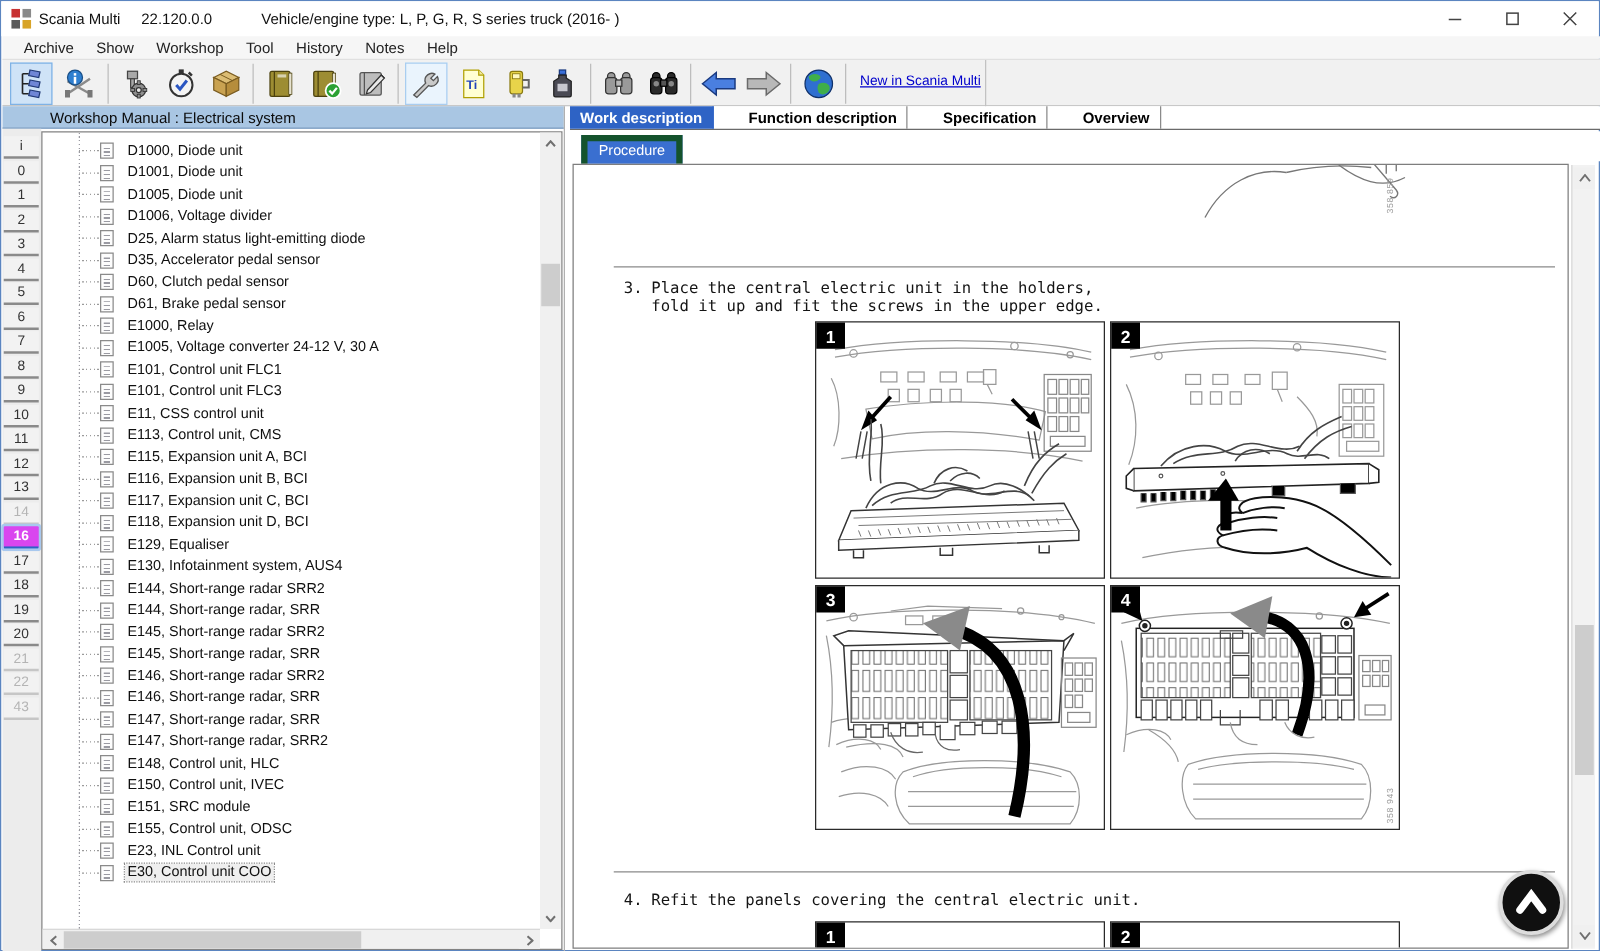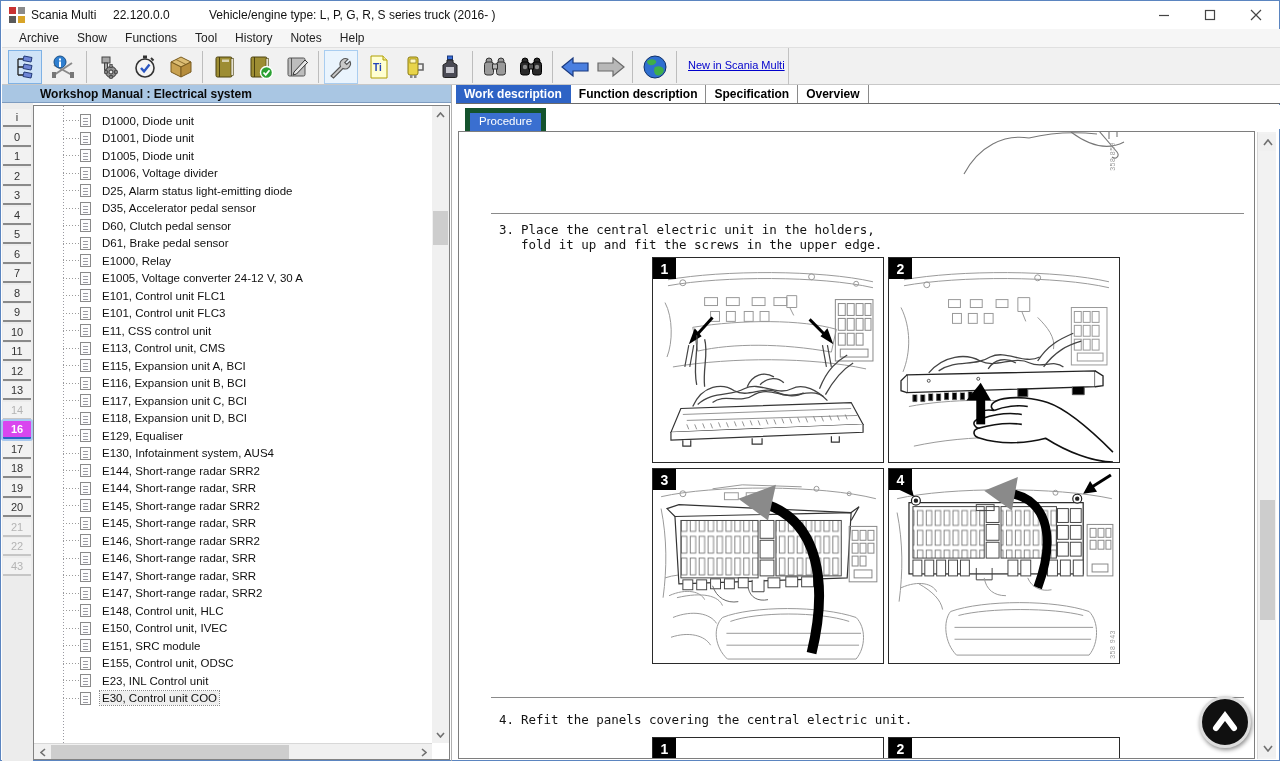--- a/index.html
+++ b/index.html
@@ -25,21 +25,21 @@
   #toolbar { position:absolute; left:1px; top:46px; width:1278px; height:38px; background:#f1f1f1; border-top:1px solid #e0e0e0; border-bottom:1px solid #c8c8c8; }
   .tb-btn { position:absolute; top:2px; width:34px; height:34px; display:flex; align-items:center; justify-content:center; border:1px solid transparent; }
   .tb-btn.active { background:#cfe3f7; border-color:#7fb2e5; }
   .tb-btn.hover  { background:#eaf4fd; border-color:#a9cdf0; }
   .tb-sep { position:absolute; top:3px; width:1px; height:32px; background:#bdbdbd; }
   .tb-link { position:absolute; top:11px; font-size:11px; color:#0000cc; text-decoration:underline; }
   #tb-right-sep { position:absolute; left:786px; top:0; width:1px; height:38px; background:#c2c2c2; }
 
   
   #left-header { position:absolute; left:1px; top:84px; width:449px; height:18px; background:#a9c6e3; border-bottom:1px solid #7e9cc0; }
-  #left-header span { position:absolute; left:38px; top:2px; font-size:12px; font-weight:bold; color:#0a0a0a; }
+  #left-header span { position:absolute; left:38px; top:2px; font-size:12px; font-weight:normal; color:#0a0a0a; }
   #left-bg { position:absolute; left:1px; top:102px; width:31px; height:658px; background:#ececec; }
   #index-strip { position:absolute; left:2px; top:108px; width:28px; display:flex; flex-direction:column; gap:1.5px; }
   .idx-btn { width:28px; height:18px; font-size:11px; color:#333; text-align:center; line-height:16px; background:#f2f2f2; border-bottom:2px solid #8a8a8a; }
   .idx-btn.state-disabled { color:#b4b4b4; border-bottom-color:#c6c6c6; }
   .idx-btn.state-selected { background:#d946ef; color:#fff; font-weight:bold; border-bottom-color:#2e63c5; box-shadow:0 0 0 2px #a8c8ee; border-radius:1px; }
 
   #tree-box { position:absolute; left:32px; top:104px; width:417px; height:655px; border:1px solid #828282; background:#fff; overflow:hidden; }
   #tree-items { position:absolute; left:0; top:6px; width:380px; }
   .titem { position:relative; height:17.5px; display:flex; align-items:center; }
   .titem .stub { position:absolute; left:29px; top:8px; width:17px; height:1px; background-image:repeating-linear-gradient(to right,#9a9a9a 0 1px,transparent 1px 3px); }
@@ -50,21 +50,21 @@
   .titem.state-selected .tlabel { background:#efefef; outline:1px dotted #8a8a8a; }
   #tree-rail { position:absolute; left:29px; top:0; width:1px; height:642px; background-image:repeating-linear-gradient(to bottom,#9a9aa2 0 1px,transparent 1px 3px); }
 
   
   .sb-track { background:#f0f0f0; position:absolute; }
   .sb-btn { position:absolute; background:#f0f0f0; display:flex; align-items:center; justify-content:center; }
   .sb-thumb { position:absolute; background:#cdcdcd; }
   .chev { stroke:#707070; stroke-width:1.6; fill:none; }
 
   
-  #tabs-row { position:absolute; left:455px; top:84px; width:824px; height:19px; background:#fff; border-bottom:1px solid #6a6a6a; display:flex; align-items:stretch; }
+  #tabs-row { position:absolute; left:455px; top:84px; width:824px; height:19px; background:#fff; border-bottom:1px solid #6a6a6a; display:flex; align-items:stretch;gap:20px; }
   .tab { font-size:12px; font-weight:bold; color:#000; padding:2px 8px 0 8px; border-right:1px solid #8a8a8a; white-space:nowrap; }
   .tab.state-selected { background:#2e63c5; color:#fff; border-right-color:#2e63c5; }
   #subtab-row { position:absolute; left:455px; top:104px; width:824px; height:24px; background:#fff; }
   #subtab { position:absolute; left:9px; top:3px; background:#3a6fd0; border:5px solid #14532d; color:#fff; font-size:11.5px; padding:2px 9px 16px 9px; }
 
   
   #content { position:absolute; left:457px; top:130px; width:797px; height:628px; border:1px solid #7e7e7e; background:#fff; overflow:hidden; }
   .fig-ref { position:absolute; writing-mode:vertical-rl; transform:rotate(180deg); font-size:7px; color:#9a9a9a; letter-spacing:.5px; }
   .divider { position:absolute; left:32px; width:753px; height:1px; background:#8a8a8a; }
   .step { position:absolute; font-family:"DejaVu Sans Mono", monospace; font-size:12.5px; color:#141414; line-height:15px; }
@@ -109,21 +109,21 @@
       <svg width="12" height="12" viewBox="0 0 12 12">
           <path d="M1,1 L11,11 M11,1 L1,11" stroke="#444" stroke-width="1.2"></path>
         </svg>
     </div>
   </div>
 
   <div id="menubar">
 
   <span class="menu-item">Archive</span>
       <span class="menu-item">Show</span>
-      <span class="menu-item">Functions</span>
+      <span class="menu-item">Workshop</span>
       <span class="menu-item">Tool</span>
       <span class="menu-item">History</span>
       <span class="menu-item">Notes</span>
       <span class="menu-item">Help</span>
     </div>
 
   <div id="toolbar">
     <div class="tb-btn active" style="left:6px">
       <svg width="26" height="26" viewBox="0 0 26 26">
         <path d="M6,5 H11 M6,5 V21 M6,13 H11 M6,21 H11" stroke="#222" stroke-width="1.3" fill="none"></path>

